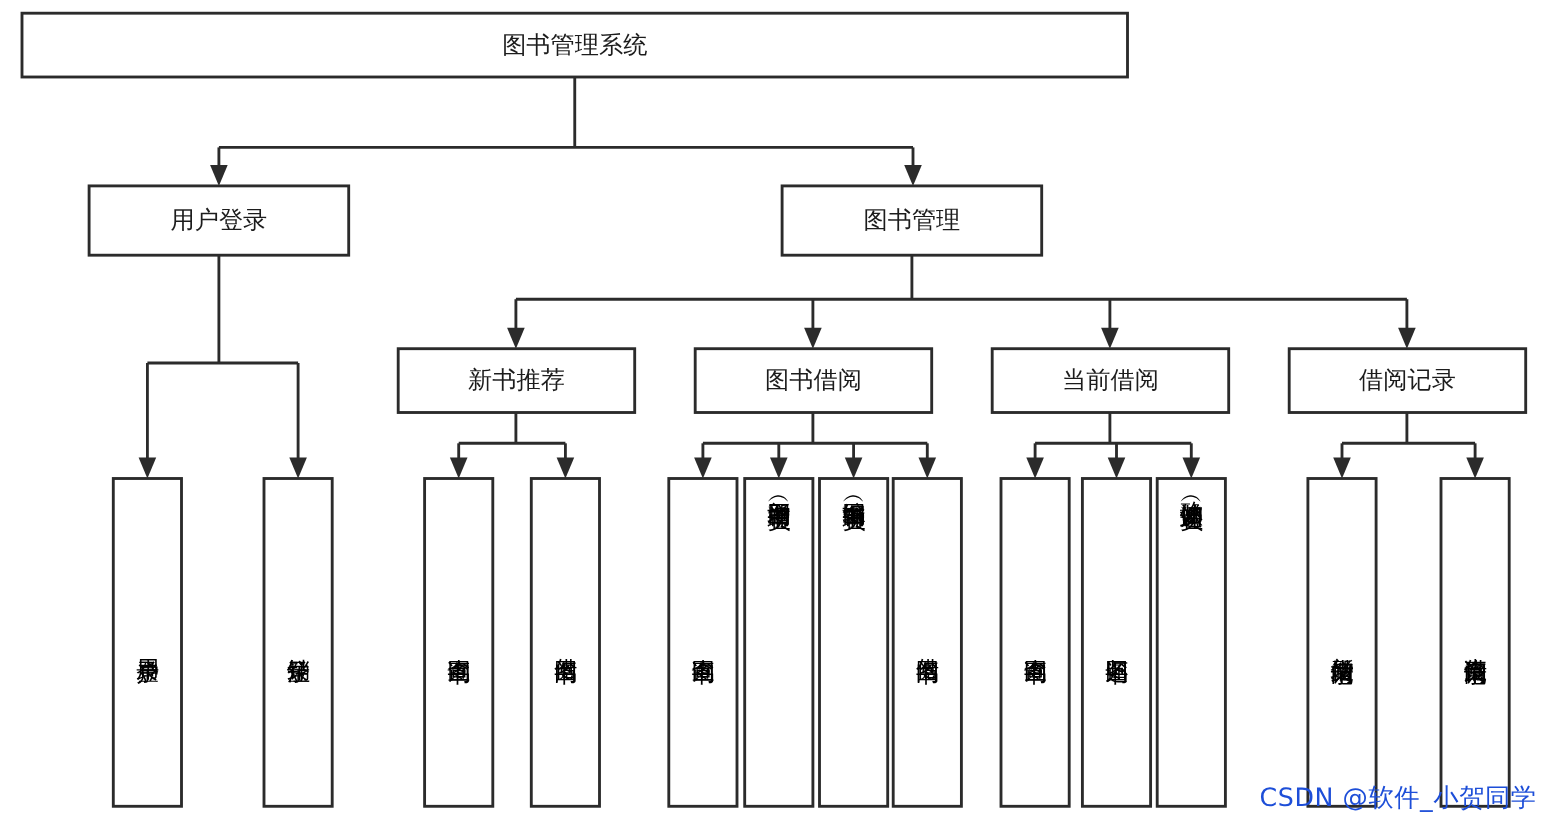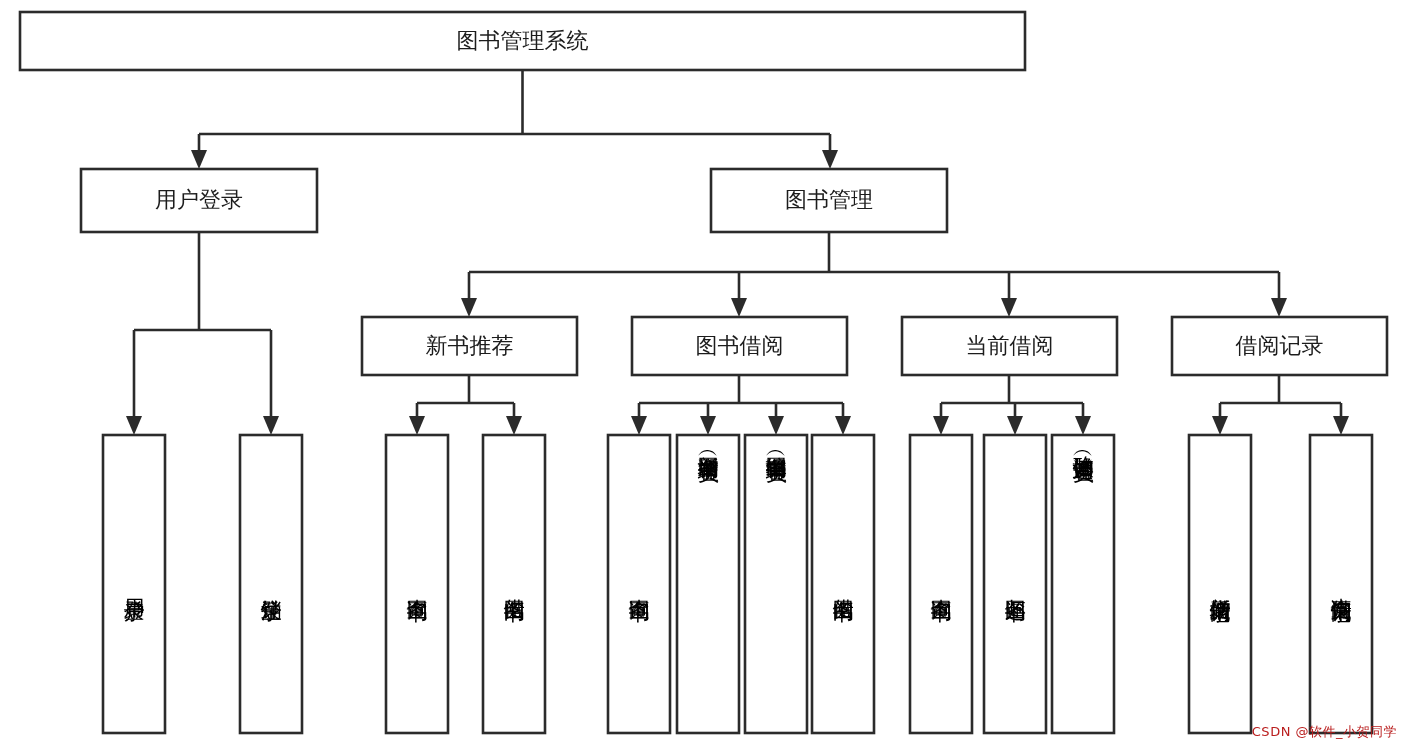--- a/index.html
+++ b/index.html
@@ -65,22 +65,22 @@
   .vlabel-wrap.top {
     align-items: flex-start;
     padding-top: 4px;
     box-sizing: border-box;
   }
   .watermark {
     position: absolute;
     right: 8px;
     bottom: 6px;
     font-family: "DejaVu Sans", "Liberation Sans", sans-serif;
-    font-size: 13px;
-    color: #b91c1c;
+    font-size: 23px;
+    color: #1d4ed8;
     letter-spacing: 0.5px;
     white-space: nowrap;
     pointer-events: none;
   }
 </style>
 </head>
 <body>
 
 <svg id="diagram" viewBox="0 0 1405 747">
 

